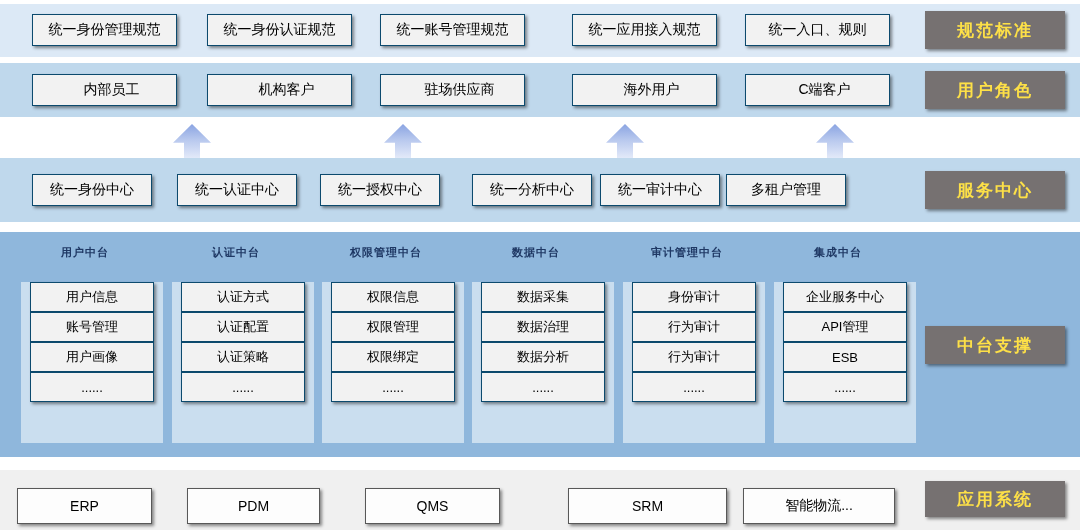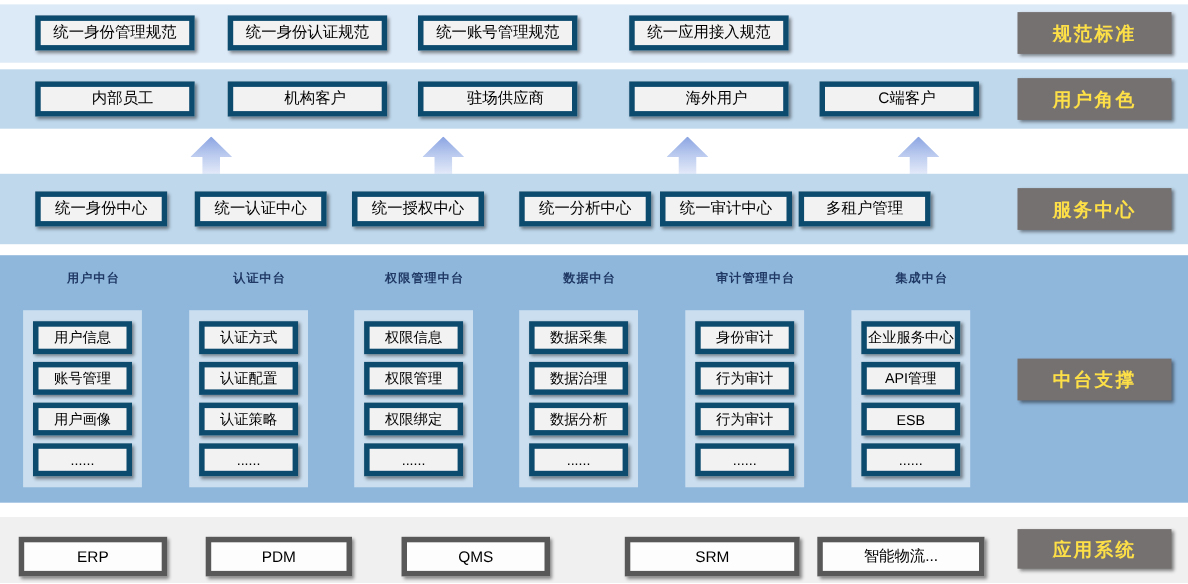--- a/index.html
+++ b/index.html
@@ -9,21 +9,21 @@
   }
   .band{position:absolute;left:0;width:1080px;}
   .b1{top:4px;height:53px;background:var(--band-light,#dce9f6);}
   .b2{top:63px;height:54px;background:var(--band-blue,#bfd8ec);}
   .b3{top:158px;height:64px;background:var(--band-blue,#bfd8ec);}
   .b4{top:232px;height:225px;background:var(--band-medium,#8fb7dc);}
   .b5{top:470px;height:60px;background:var(--apps-band,#f0f0f0);}
 
   .wbox{
     position:absolute;box-sizing:border-box;
-    background:var(--box-bg,#f2f2f2);border:5px solid #0c4a6e;
+    background:var(--box-bg,#f2f2f2);border:1px solid #0c4a6e;
     box-shadow:2px 2px 3px rgba(0,0,0,.45);
     display:flex;align-items:center;justify-content:center;
     font-size:14px;color:#000;white-space:nowrap;
   }
   .r1{width:145px;height:32px;top:10px;}
   .r2{width:145px;height:32px;top:11px;padding-left:14px;}
   .r3{width:120px;height:32px;top:16px;}
   .r5{height:36px;top:18px;background:#fdfdfd;border-color:#585858;}
 
   .side-label{
@@ -44,36 +44,37 @@
     background:linear-gradient(to bottom,var(--arrow-top,#8aa4e2) 0%,#b9c9ee 45%,var(--arrow-bottom,#e7edfa) 100%);
     clip-path:polygon(50% 0,100% 52%,71% 52%,71% 100%,29% 100%,29% 52%,0 52%);
   }
 
   .pcol{position:absolute;top:0;height:225px;width:128px;}
   .pcol-title{
     margin-top:13px;text-align:center;font-weight:bold;font-size:11px;
     color:var(--header-text,#1f3864);letter-spacing:1px;
   }
   .panel{
-    position:absolute;top:50px;left:0;width:108px;height:161px;
+    position:absolute;top:50px;left:0;width:142px;height:161px;
     background:var(--panel,#cadeef);box-sizing:border-box;
-    padding:10px 9px;display:flex;flex-direction:column;justify-content:space-between;
+    padding:0 9px;display:flex;flex-direction:column;justify-content:flex-start;
   }
   .pbox{position:static;width:100%;height:30px;font-size:13px;flex:none;}
 </style>
 </head>
 <body>
 
 <div class="canvas">
 
   <section class="band b1">
     <div class="wbox r1" style="left:32px">统一身份管理规范</div>
     <div class="wbox r1" style="left:207px">统一身份认证规范</div>
     <div class="wbox r1" style="left:380px">统一账号管理规范</div>
     <div class="wbox r1" style="left:572px">统一应用接入规范</div>
+    <div class="wbox r1" style="left:745px">统一入口、规则</div>
     <div class="side-label">规范标准</div>
   </section>
 
   <section class="band b2">
     <div class="wbox r2" style="left:32px">内部员工</div>
     <div class="wbox r2" style="left:207px">机构客户</div>
     <div class="wbox r2" style="left:380px">驻场供应商</div>
     <div class="wbox r2" style="left:572px">海外用户</div>
     <div class="wbox r2" style="left:745px">C端客户</div>
     <div class="side-label">用户角色</div>

